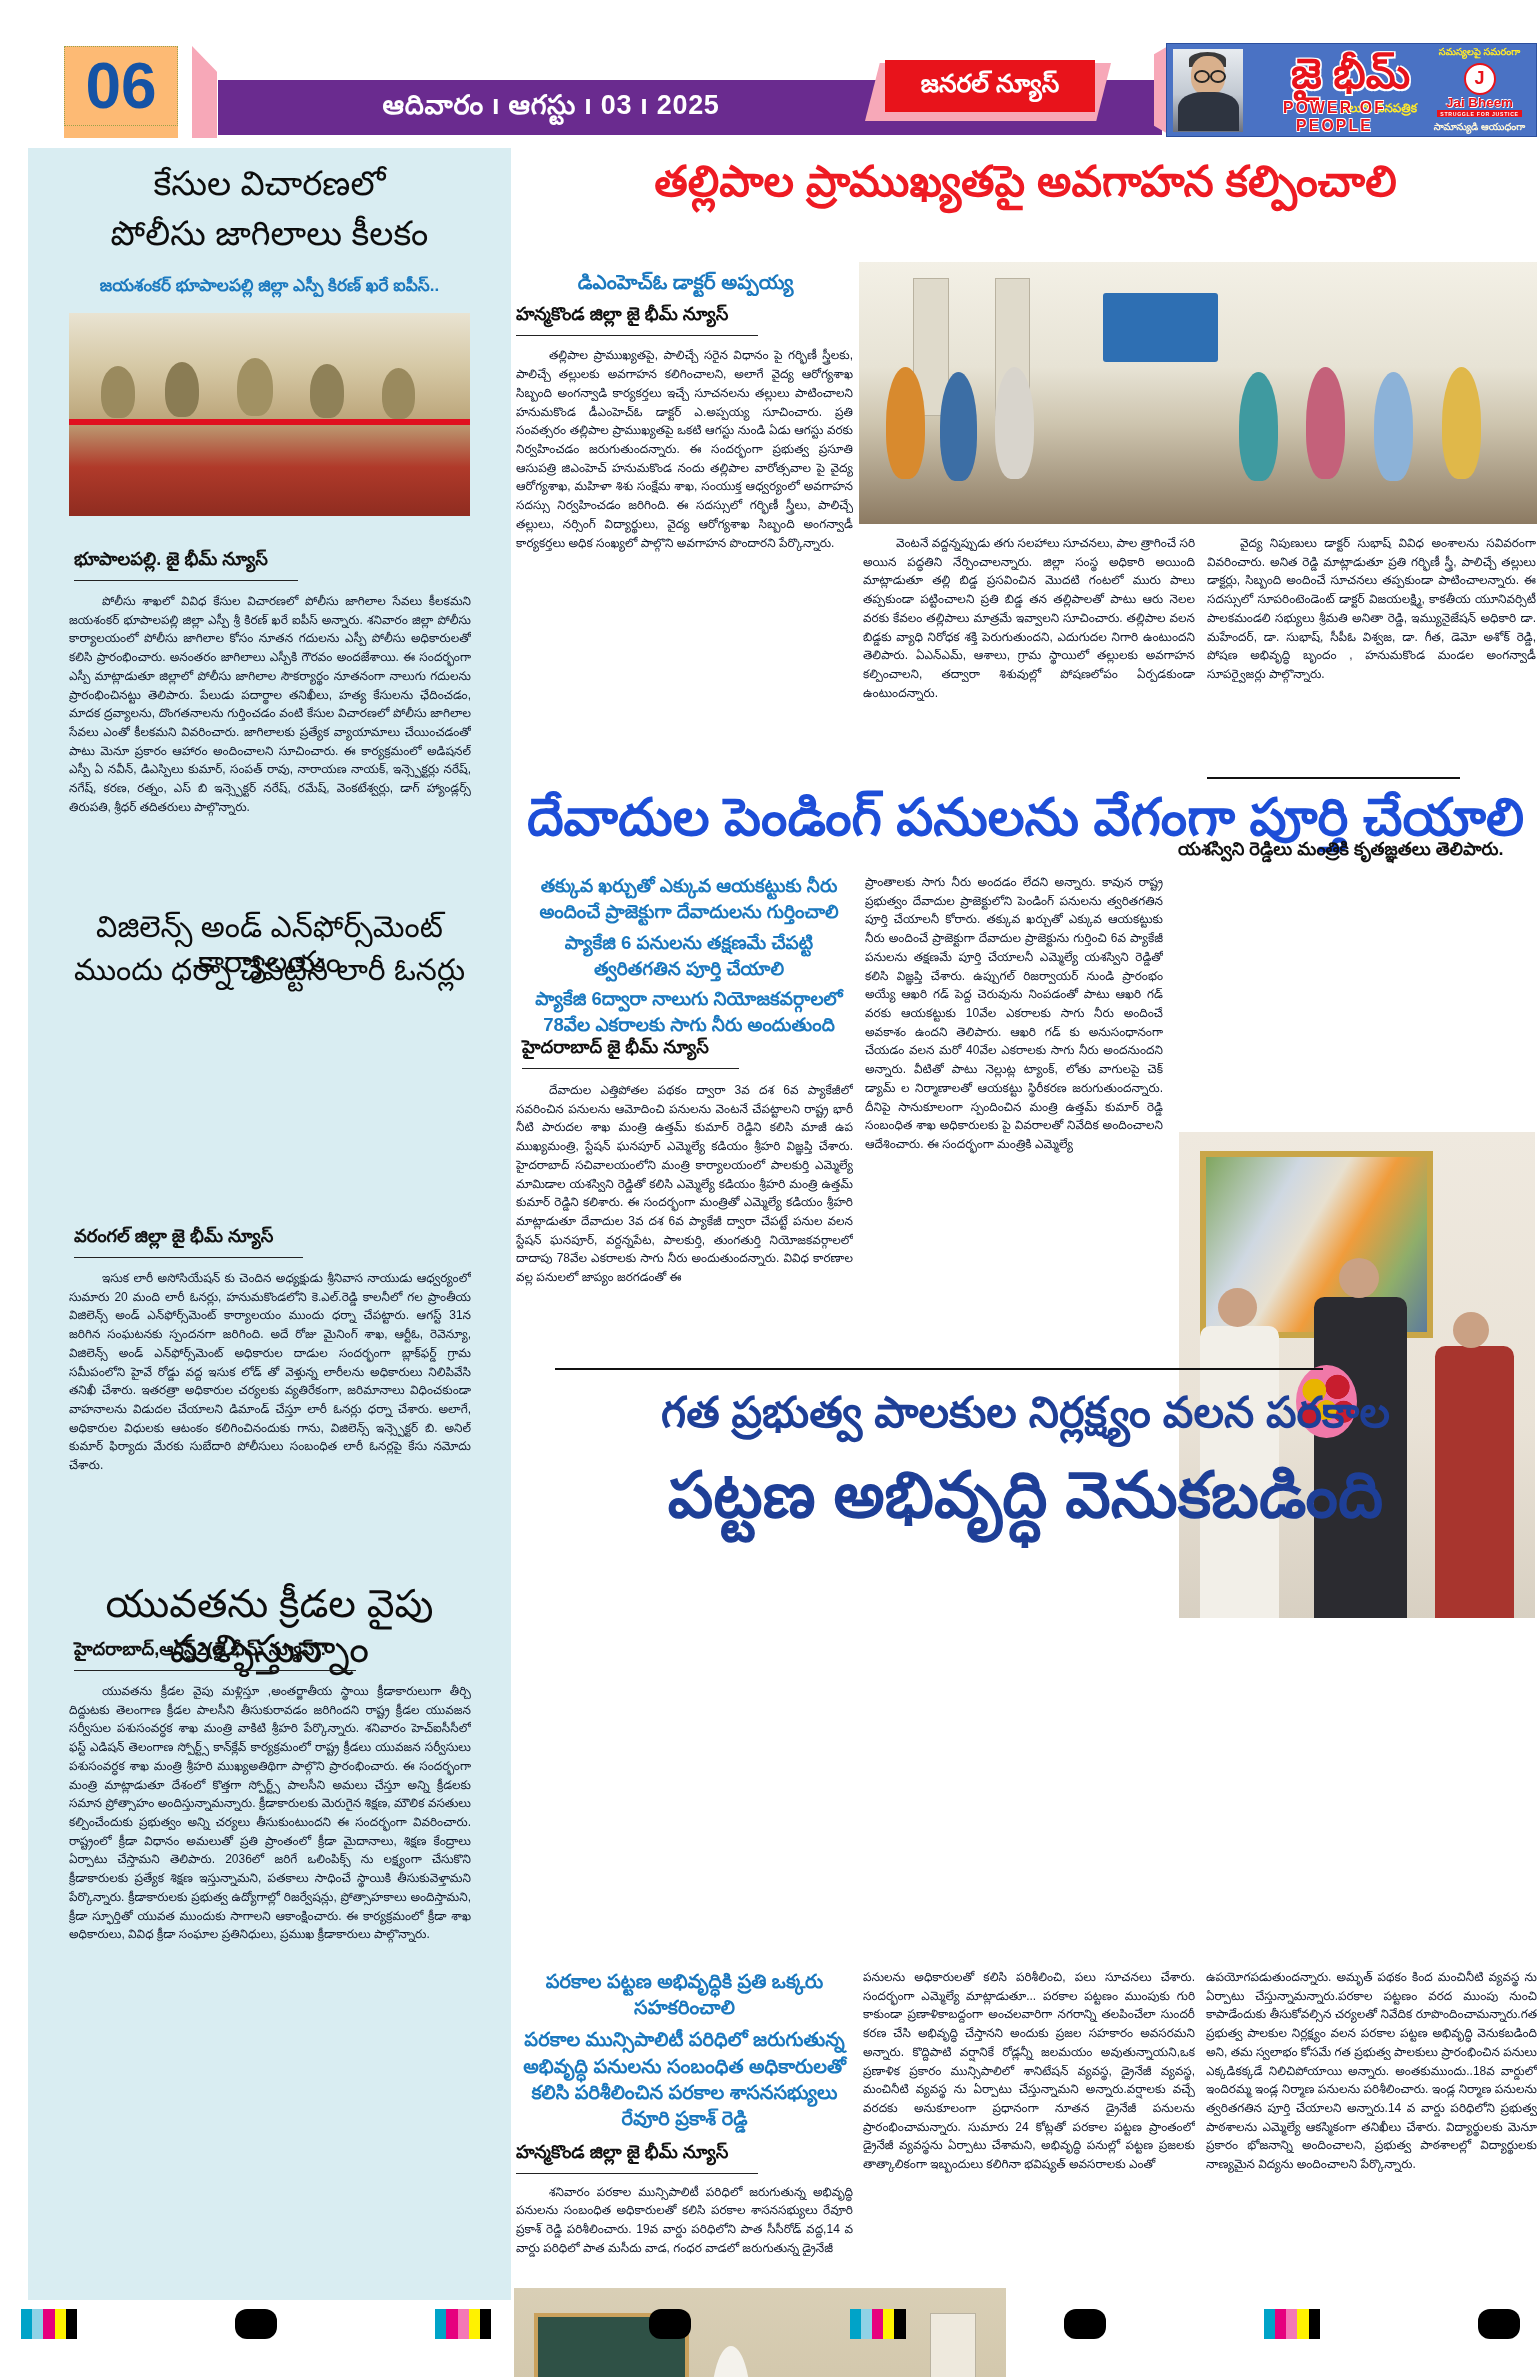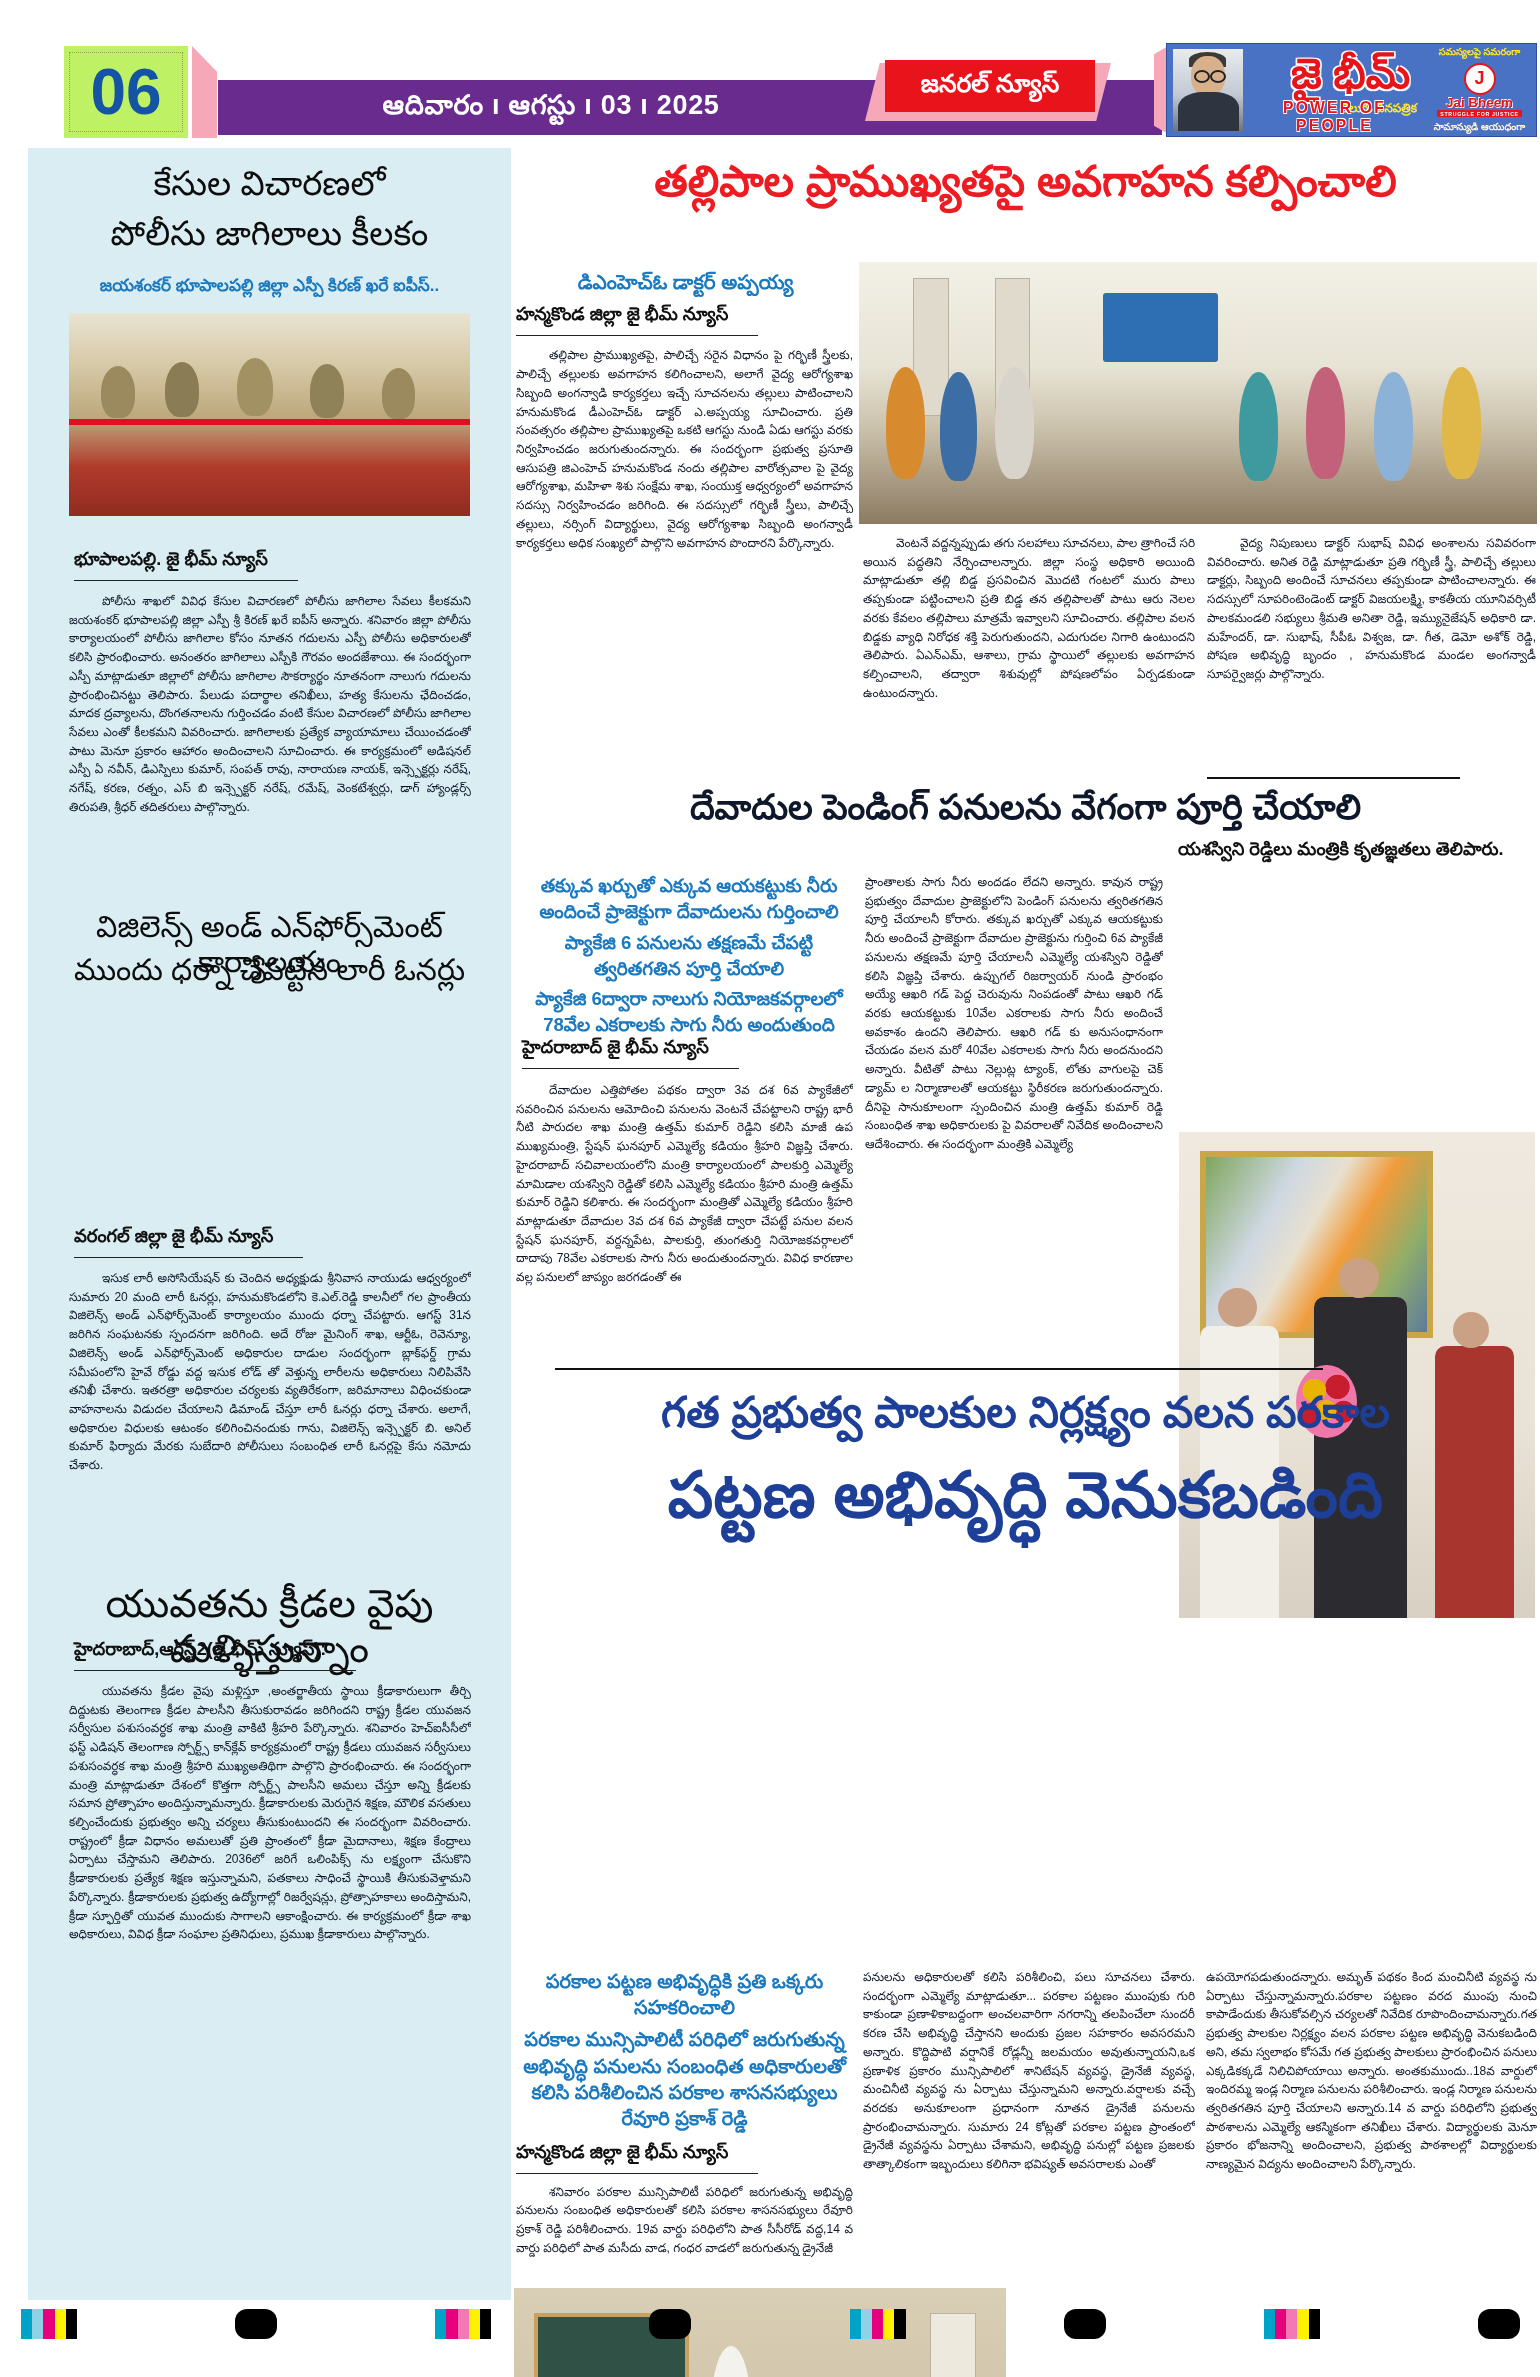--- a/index.html
+++ b/index.html
@@ -1,21 +1,21 @@
 <!DOCTYPE html>
 <html style="font-size:12px"><head>
 <meta charset="utf-8">
 <style>
   html,body{margin:0;padding:0;background:#ffffff;}
   #page{position:relative;width:1541px;height:2377px;background:#ffffff;overflow:hidden;
         font-family:"Liberation Sans","DejaVu Sans",sans-serif;color:#141414;}
   .abs{position:absolute;}
   
-  .pageno-box{left:64px;top:46px;width:124px;height:92px;background:#bef264;
-      display:flex;align-items:center;justify-content:center;}
+  .pageno-box{left:64px;top:46px;width:114px;height:92px;background:#fdba74;
+      display:flex;align-items:flex-start;justify-content:center;}
   .pageno-inner{border:1.5px dotted #9aa24a;width:112px;height:78px;display:flex;align-items:center;justify-content:center;}
   .pageno{font-size:64px;font-weight:800;color:#1553a5;line-height:1;}
   .pink-strip{left:192px;top:46px;width:25px;height:92px;background:#f7a8b8;clip-path:polygon(0 0,100% 28%,100% 100%,0 100%);}
   .hdr-bar{left:218px;top:80px;width:944px;height:55px;background:#6a2b8f;}
   .hdr-date{left:320px;top:88px;width:462px;height:40px;display:flex;align-items:center;justify-content:center;
       color:#ffffff;font-weight:700;font-size:27px;letter-spacing:0.7px;}
   .section-wedge{left:865px;top:63px;width:246px;height:58px;background:#f7a8b8;clip-path:polygon(6% 0,100% 0,94% 100%,0 100%);}
   .section-box{left:885px;top:60px;width:210px;height:52px;background:#e8131b;display:flex;align-items:center;justify-content:center;
       color:#ffffff;font-weight:800;font-size:25px;}
   .mast-pink{left:1154px;top:43px;width:19.4px;height:94px;background:#f7a8b8;clip-path:polygon(0 12%,100% 0,100% 100%,0 88%);}
@@ -64,21 +64,21 @@
       background:linear-gradient(120deg,#7fa65e 0%,#cfd8e2 30%,#e8e0cf 45%,#f09c3c 60%,#8fae6a 80%,#5d7b9c 100%);}
   .fig{position:absolute;border-radius:10.4px 10.4px 0 0;}
   .fighead{position:absolute;border-radius:50%;background:#caa184;}
   .bouquet{position:absolute;left:33%;top:48%;width:17%;height:15%;border-radius:50%;
       background:radial-gradient(circle at 30% 35%,#e8b400 0 18%,transparent 19%),radial-gradient(circle at 68% 30%,#c81d2e 0 18%,transparent 19%),radial-gradient(circle at 50% 62%,#e8b400 0 18%,transparent 19%),radial-gradient(circle at 22% 68%,#c81d2e 0 16%,transparent 17%),radial-gradient(circle at 78% 64%,#c81d2e 0 16%,transparent 17%),#f078a8;}
   .ph-class{background:linear-gradient(180deg,#d9cfb6 0%,#cfc3a6 38%,#9b9188 55%,#8a817a 100%);}
   .chalkboard{position:absolute;left:4%;top:6%;width:30%;height:38%;background:#2f5146;border:4.5px solid #caa15c;}
   
   .red-headline{left:514px;top:158px;width:1023px;text-align:center;font-size:43px;font-weight:800;color:#ee1b23;line-height:1.1;}
   .byline-blue{left:514px;top:271px;width:343px;text-align:center;font-size:20px;font-weight:800;color:#1b79bf;}
-  .black-headline{left:514px;top:787px;width:1023px;text-align:center;font-size:35px;font-weight:800;color:#0f172a;}
+  .black-headline{left:514px;top:787px;width:1023px;text-align:center;font-size:52px;font-weight:800;color:#1d4ed8;}
   .caption-lead{left:1178px;top:839px;width:359px;font-size:18px;font-weight:700;color:#111;}
   .rule{background:#111;}
   .big1{left:514px;top:1388px;width:1023px;text-align:center;font-size:43px;font-weight:600;color:#1e3f97;}
   .big2{left:514px;top:1458px;width:1023px;text-align:center;font-size:64px;font-weight:800;color:#1e3f97;}
   
   .reg-bar{left:0px;top:2309px;width:1541px;height:31px;display:flex;align-items:flex-start;justify-content:space-between;padding:0 21px;box-sizing:border-box;}
   .mark-group{display:flex;}
   .mark-group span{display:block;width:11.2px;height:30px;}
   .mark-blob{width:42px;height:30px;border-radius:12px;}
 </style>

